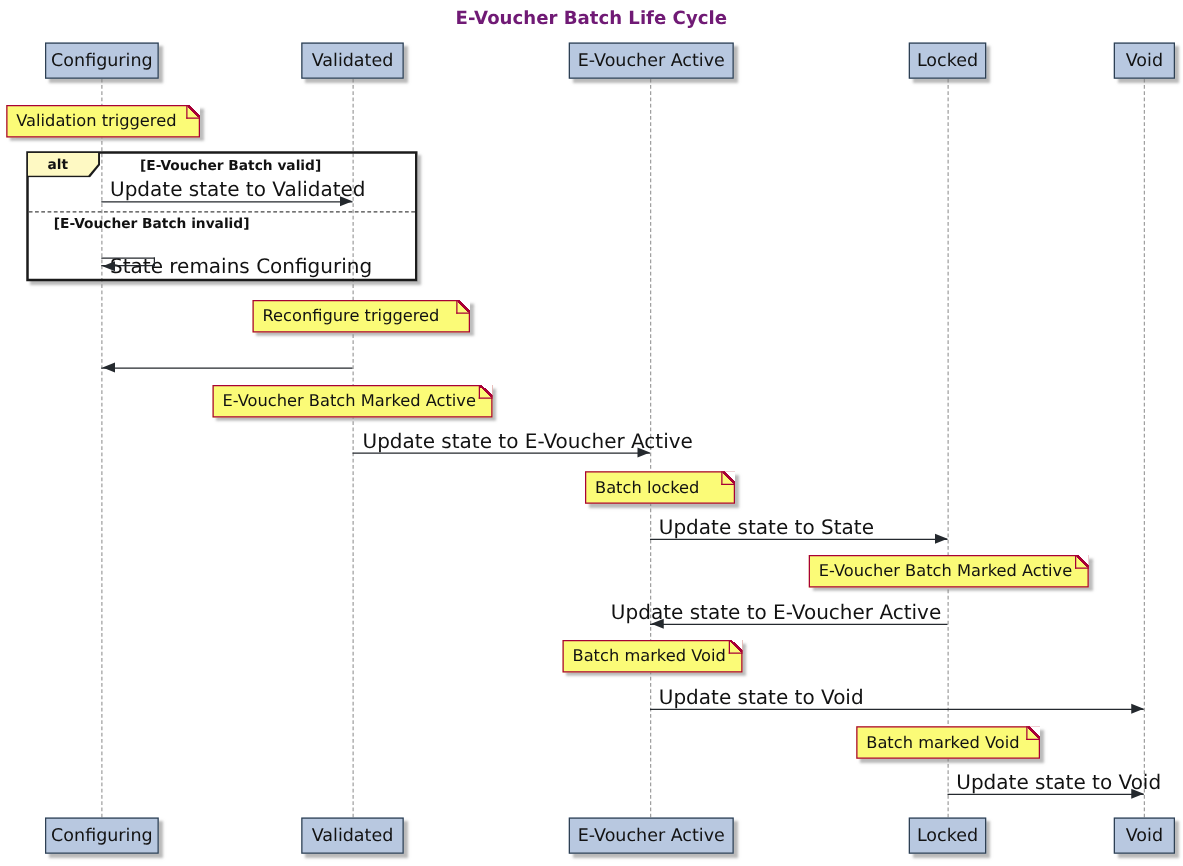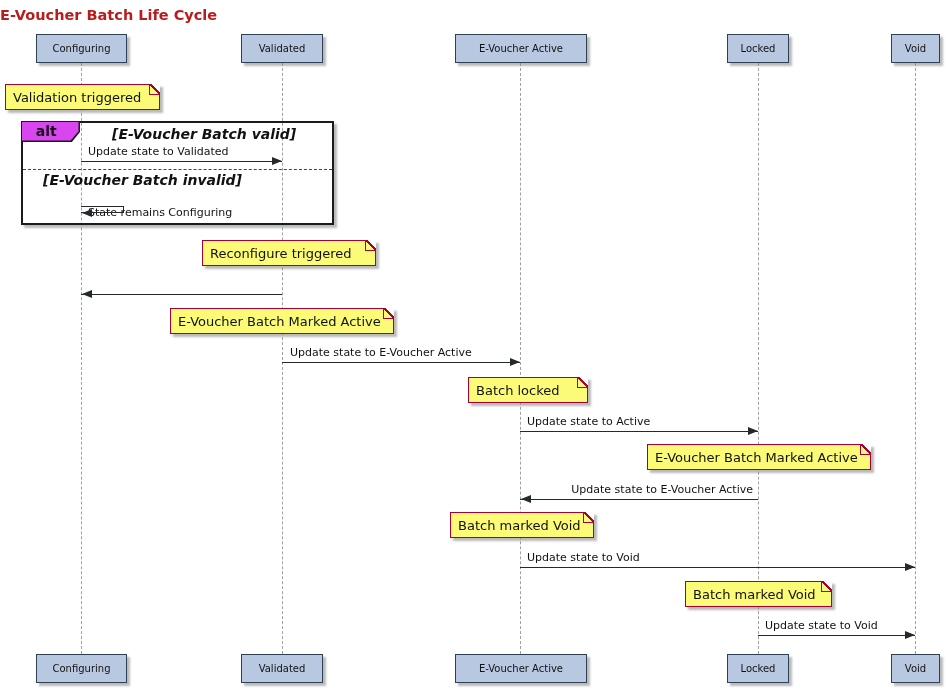--- a/index.html
+++ b/index.html
@@ -9,41 +9,42 @@
     width: 946px;
     height: 693px;
     background: #ffffff;
     font-family: "DejaVu Sans", "Liberation Sans", sans-serif;
     color: #121212;
     overflow: hidden;
   }
   .title {
     position: absolute;
     left: 0; right: 0; top: 7px;
+    text-align: center;
     font-size: 14.5px;
     font-weight: bold;
-    color: #b91c1c;
+    color: #701a75;
   }
   .lifeline {
     position: absolute;
     width: 0;
     top: 63px;
     height: 591px;
     border-left: 1px dashed var(--lifeline, #A0A0A0);
   }
   .participant {
     position: absolute;
     height: 29px;
     background: var(--participant-fill, #B8C8E0);
     border: 1.5px solid var(--participant-border, #2E4053);
     box-shadow: 3px 3px 2px rgba(130,130,130,0.55);
     display: flex;
     align-items: center;
     justify-content: center;
-    font-size: 10px;
+    font-size: 14px;
     white-space: nowrap;
   }
   .note {
     position: absolute;
     height: 26px;
     background: var(--note-fill, #FBFB77);
     border: 1px solid var(--note-border, #A80036);
     box-shadow: 3px 3px 2px rgba(130,130,130,0.55);
     display: flex;
     align-items: center;
@@ -54,21 +55,21 @@
   .fold {
     position: absolute;
     top: -1px; right: -1px;
     width: 11px; height: 11px;
     background: linear-gradient(45deg, var(--note-fill, #FBFB77) 42%, var(--note-border, #A80036) 42%, var(--note-border, #A80036) 58%, #ffffff 58%);
     border-left: 1px solid var(--note-border, #A80036);
     border-bottom: 1px solid var(--note-border, #A80036);
   }
   .msg-text {
     position: absolute;
-    font-size: 11px;
+    font-size: 16px;
     line-height: 15px;
     white-space: nowrap;
   }
   .msg-line {
     position: absolute;
     height: 0;
     border-top: 1px solid var(--arrow, #24292E);
   }
   .arrow-right {
     position: absolute;
@@ -97,35 +98,34 @@
   .alt-label-border {
     position: absolute;
     left: -1px; top: -1px;
     width: 58px; height: 20px;
     background: var(--frame-border, #1B1B1B);
     clip-path: polygon(0 0, 100% 0, 100% 50%, 86% 100%, 0 100%);
   }
   .alt-label {
     position: absolute;
     left: 0; top: 0; right: 1.5px; bottom: 1.5px;
-    background: #d946ef;
+    background: #fef9c3;
     clip-path: polygon(0 0, 100% 0, 100% 50%, 86% 100%, 0 100%);
     display: flex;
     align-items: center;
     justify-content: center;
     padding-right: 8px;
-    font-size: 14px;
+    font-size: 11px;
     font-weight: bold;
   }
   .guard {
     position: absolute;
-    font-size: 14px;
+    font-size: 11px;
     font-weight: bold;
     white-space: nowrap;
-    font-style: italic;
   }
   .alt-divider {
     position: absolute;
     left: 0; right: 0;
     border-top: 1px dashed #444444;
   }
 </style>
 </head>
 <body>
 
@@ -182,21 +182,21 @@
 
   <div class="msg-text" style="left:290px;top:345px">Update state to E-Voucher Active</div>
   <div class="msg-line" style="left:282px;top:362px;width:238px"></div>
   <div class="arrow-right" style="left:510px;top:358px"></div>
 
   <div class="note" style="left:468px;top:377px;width:120px">
     <span>Batch locked</span>
     <span class="fold"></span>
   </div>
 
-  <div class="msg-text" style="left:527px;top:414px">Update state to Active</div>
+  <div class="msg-text" style="left:527px;top:414px">Update state to State</div>
   <div class="msg-line" style="left:520px;top:431px;width:238px"></div>
   <div class="arrow-right" style="left:748px;top:427px"></div>
 
   <div class="note" style="left:647px;top:444px;width:224px">
     <span>E-Voucher Batch Marked Active</span>
     <span class="fold"></span>
   </div>
 
   <div class="msg-text" style="right:193px;top:482px">Update state to E-Voucher Active</div>
   <div class="msg-line" style="left:520px;top:499px;width:238px"></div>

